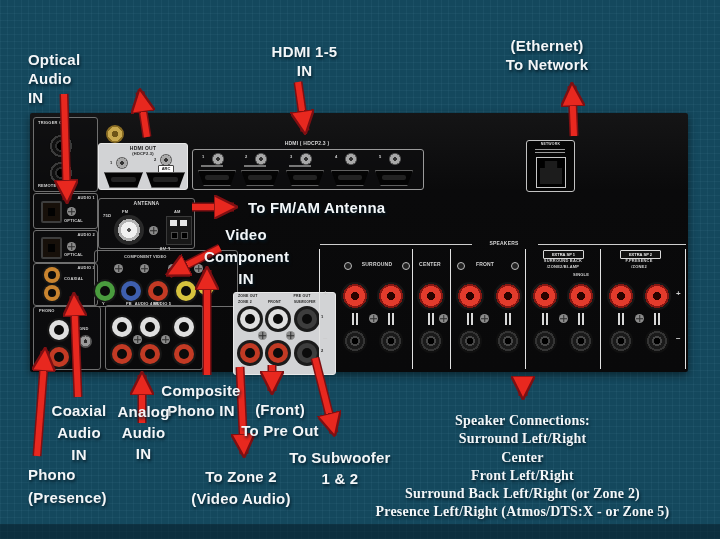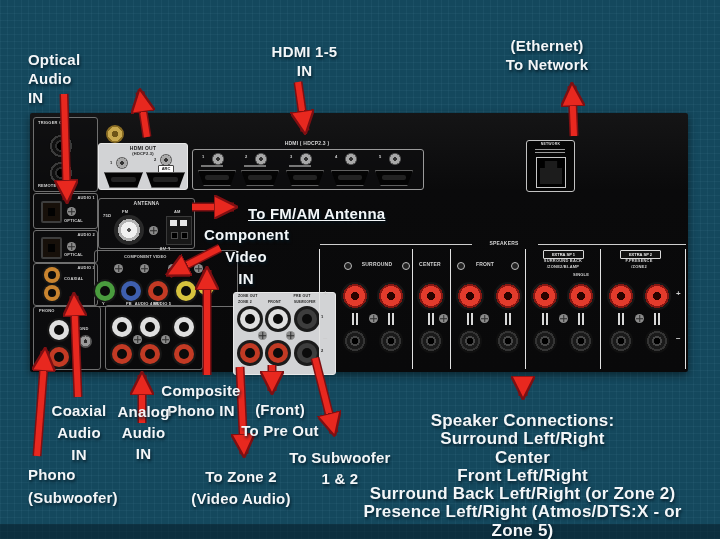--- a/index.html
+++ b/index.html
@@ -337,59 +337,59 @@
       <div>IN</div>
   </div>
   <div class="callout tc" style="left:262px;top:42px;width:85px;">
     <div>HDMI 1-5</div>
       <div>IN</div>
   </div>
   <div class="callout tc" style="left:492px;top:36px;width:110px;">
     <div>(Ethernet)</div>
       <div>To Network</div>
   </div>
-  <div class="callout" style="left:248px;top:204px;text-decoration:underline;">
+  <div class="callout" style="left:248px;top:198px;">
     <div>To FM/AM Antenna</div>
   </div>
   <div class="callout tc" style="left:204px;top:224px;width:84px;line-height:22px;">
-    <div>Component</div>
-      <div>Video</div>
+    <div>Video</div>
+      <div>Component</div>
       <div>IN</div>
   </div>
   <div class="callout tc" style="left:158px;top:381px;width:86px;line-height:20px;">
     <div>Composite</div>
       <div>Phono IN</div>
   </div>
   <div class="callout tc" style="left:50px;top:400px;width:58px;line-height:22px;">
     <div>Coaxial</div>
       <div>Audio</div>
       <div>IN</div>
   </div>
   <div class="callout tc" style="left:116px;top:401px;width:55px;line-height:21px;">
     <div>Analog</div>
       <div>Audio</div>
       <div>IN</div>
   </div>
   <div class="callout" style="left:28px;top:463px;line-height:23px;">
     <div>Phono</div>
-      <div>(Subwoofer)</div>
+      <div>(Presence)</div>
   </div>
   <div class="callout tc" style="left:238px;top:399px;width:84px;line-height:21px;">
     <div>(Front)</div>
       <div>To Pre Out</div>
   </div>
   <div class="callout tc" style="left:182px;top:466px;width:118px;line-height:22px;">
     <div>To Zone 2</div>
       <div>(Video Audio)</div>
   </div>
   <div class="callout tc" style="left:288px;top:447px;width:104px;line-height:21px;">
     <div>To Subwoofer</div>
       <div>1 &amp; 2</div>
   </div>
-  <div class="callout tc" style="left:355px;top:412px;width:335px;font-size:17px;line-height:18.3px;">
+  <div class="callout tc" style="left:355px;top:412px;width:335px;font-size:14px;line-height:18.3px;font-family:Liberation Serif, serif;">
     <div>Speaker Connections:</div>
       <div>Surround Left/Right</div>
     <div>Center</div>
       <div>Front Left/Right</div>
     <div>Surround Back Left/Right (or Zone 2)</div>
       <div>Presence Left/Right (Atmos/DTS:X - or Zone 5)</div>
   </div>
 </div>
 
 </body></html>

